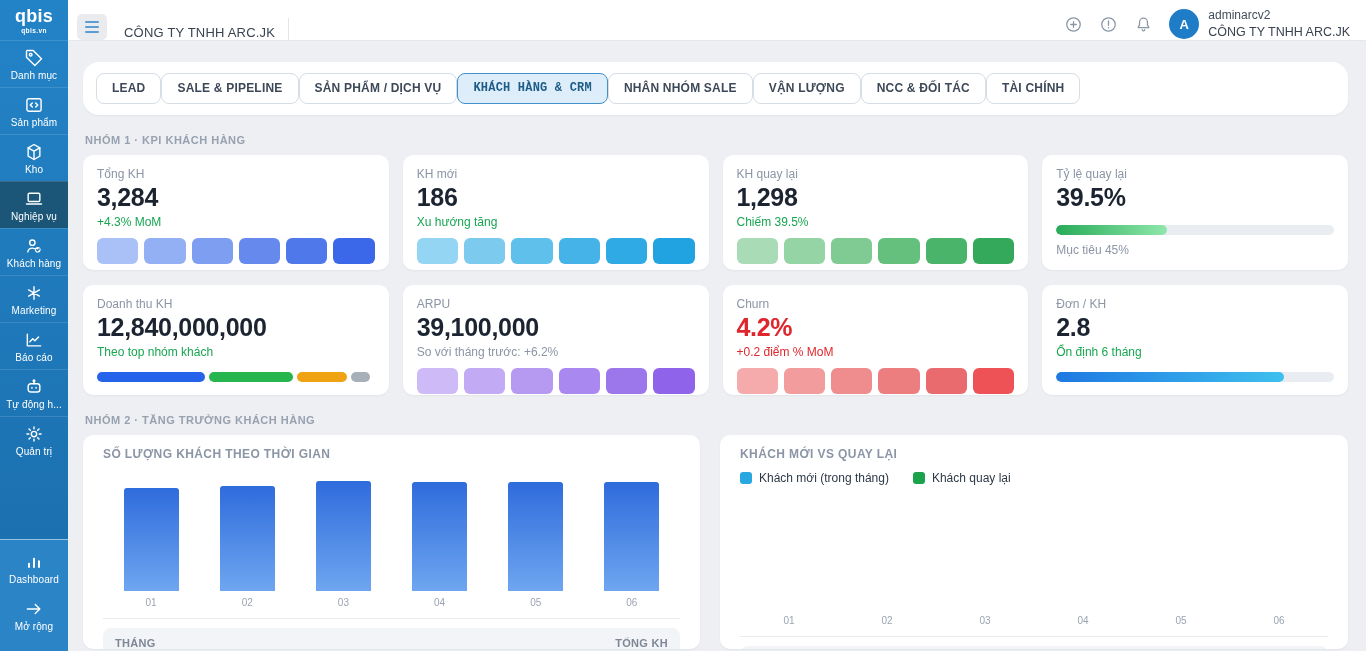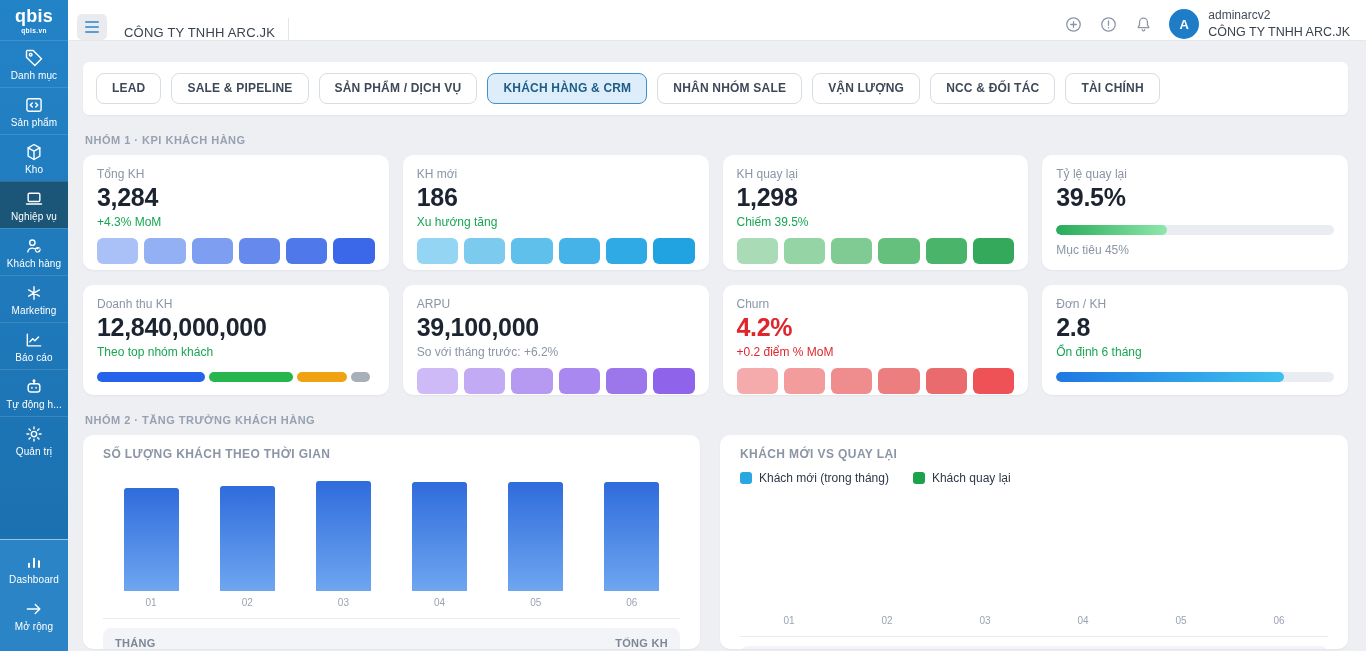--- a/index.html
+++ b/index.html
@@ -37,26 +37,26 @@
   .hicon svg{width:100%;height:100%;display:block;}
   .userwrap{display:flex;align-items:center;gap:9px;cursor:pointer;}
   .avatar{width:30px;height:30px;border-radius:50%;background:#1f7cc6;color:#fff;display:flex;
           align-items:center;justify-content:center;font-size:13px;font-weight:700;}
   .userblock{line-height:1.3;}
   .uname{font-size:12px;color:#434d5a;}
   .uorg{font-size:12.5px;color:#39434f;}
 
   
   .content{position:absolute;left:68px;top:40px;right:0;bottom:0;padding:22px 18px 0 15px;overflow:hidden;}
-  .tabbar{background:#fff;border-radius:6px;padding:11px 13px;display:flex;gap:10px;
+  .tabbar{background:#fff;border-radius:16px;padding:11px 13px;display:flex;
           box-shadow:0 1px 2px rgba(20,30,50,.05);}
   .tab{padding:8px 15px;border:1px solid #d7dde5;border-radius:8px;background:#fff;font-size:12px;
        font-weight:700;color:#3d4958;letter-spacing:.2px;cursor:pointer;font-family:inherit;line-height:1.1;
        white-space:nowrap;}
-  .tab.active{background:#ddeefa;border-color:#4090ca;color:#1d5c87;}
+  .tab.active{background:#ddeefa;border-color:#4090ca;color:#1d5c87;font-family:Liberation Mono, monospace;}
   .section-label{margin:19px 0 9px 2px;font-size:11px;font-weight:700;color:#97a1b0;letter-spacing:.5px;}
 
   
   .kpi-grid{display:grid;grid-template-columns:repeat(4,1fr);grid-template-rows:115px 110px;gap:15px 14px;}
   .kpi-card{background:#fff;border-radius:10px;padding:12px 14px;box-shadow:0 1px 2px rgba(20,30,50,.05);
             overflow:hidden;box-sizing:border-box;}
   .kpi-label{font-size:12px;color:#8b95a5;}
   .kpi-value{font-size:25px;font-weight:700;color:#1b2430;margin-top:3px;letter-spacing:-.3px;line-height:1.1;}
   .kpi-value.red{color:#e0262d;}
   .kpi-sub{font-size:12px;margin-top:3px;}

